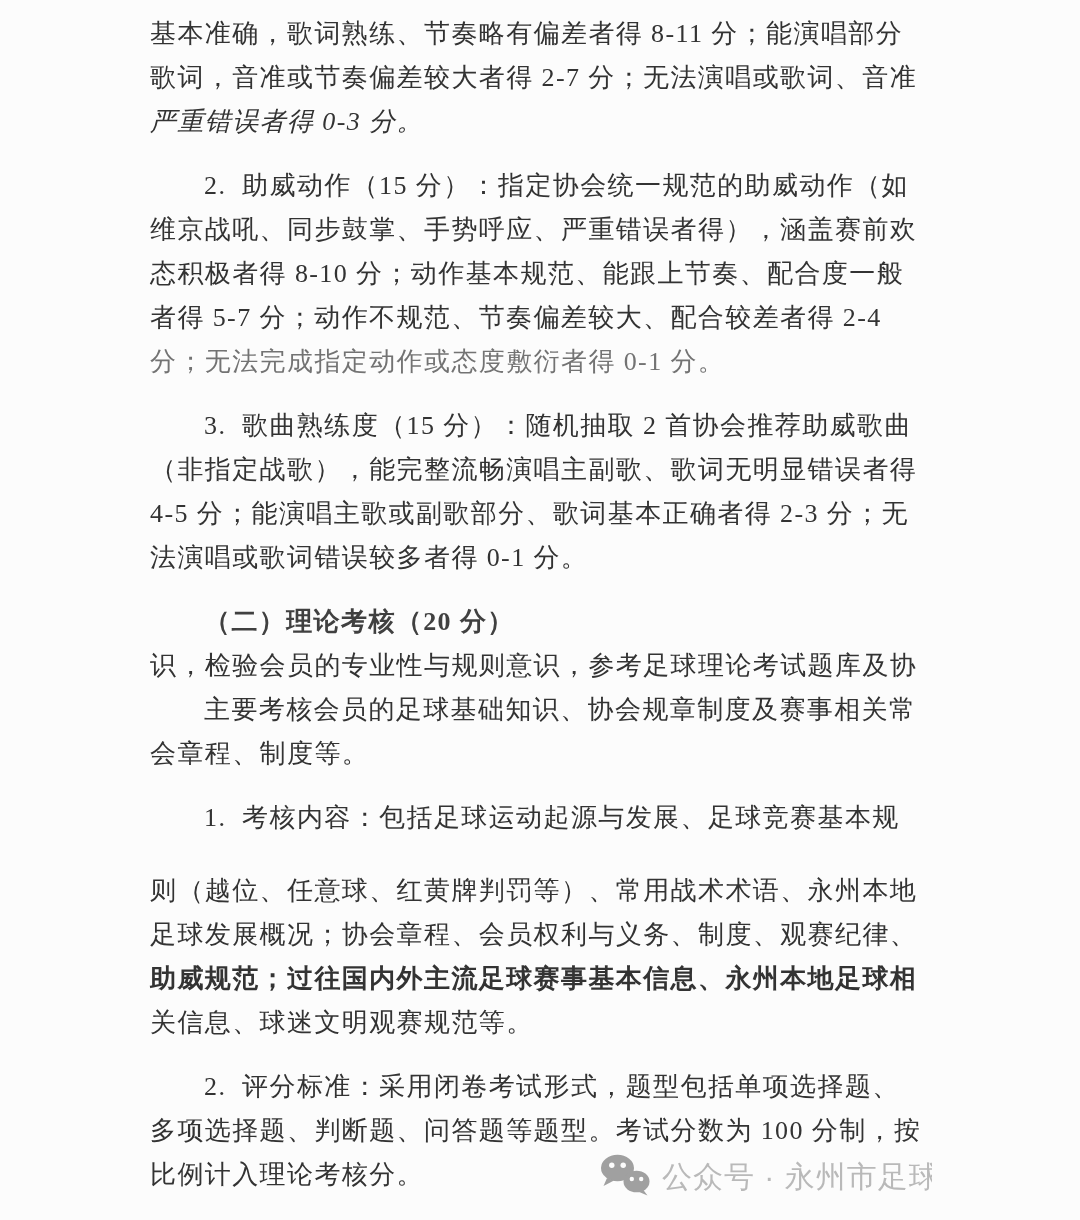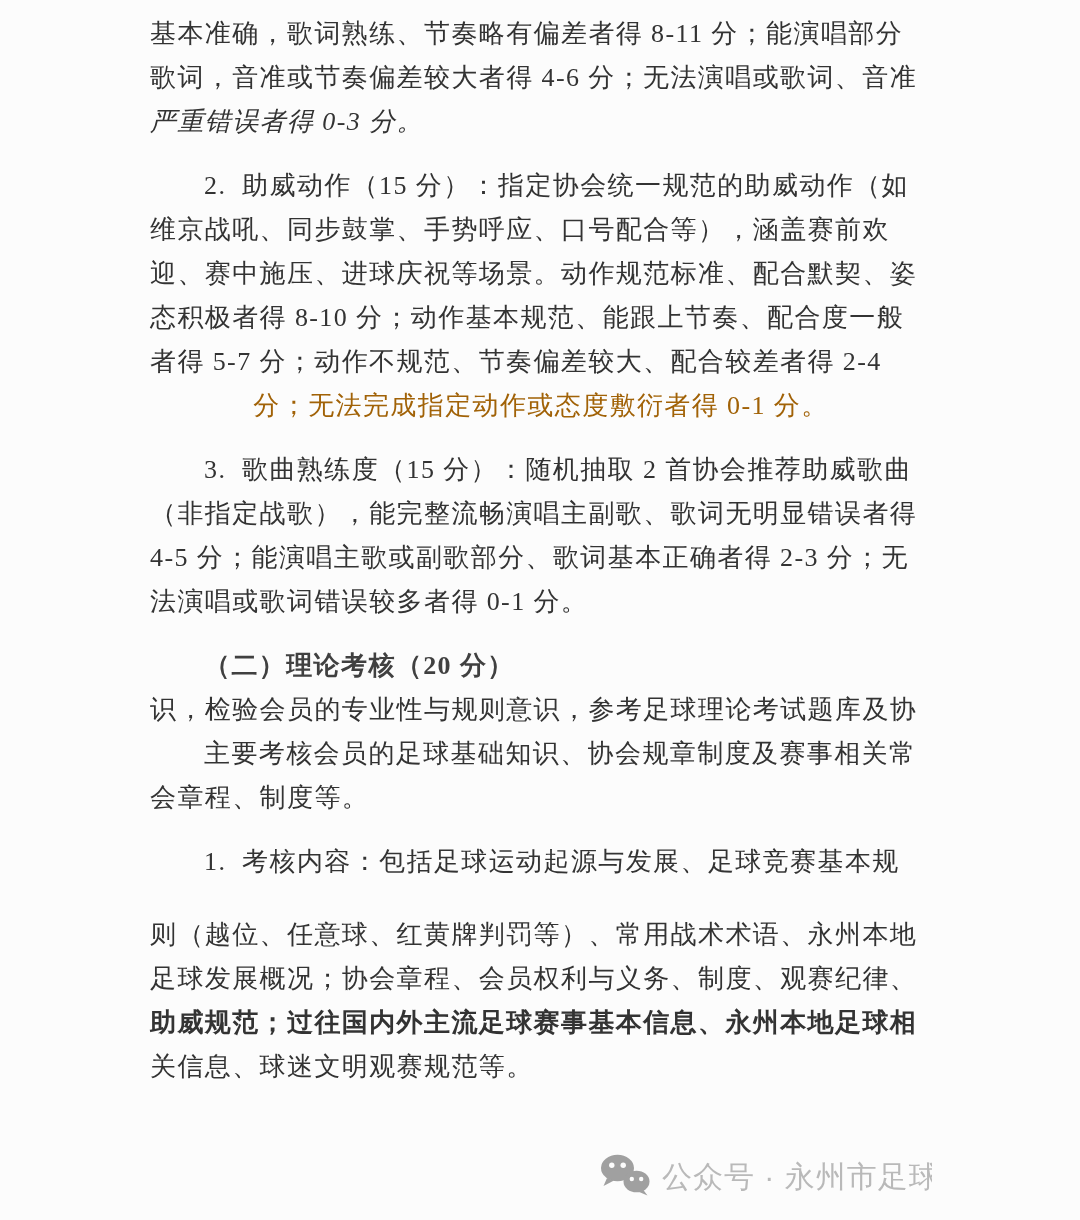--- a/index.html
+++ b/index.html
@@ -51,30 +51,29 @@
   .wechat-icon { display: block; }
 </style>
 </head>
 <body>
 
 <div class="canvas" style="background: rgb(252, 252, 252);">
 
   <div class="doc" id="doc">
       <div class="paragraph">
         <div class="text-line" style="color: rgb(51, 51, 51);">基本准确，歌词熟练、节奏略有偏差者得 8-11 分；能演唱部分</div>
-        <div class="text-line" style="color: rgb(51, 51, 51);">歌词，音准或节奏偏差较大者得 4-6 分；无法演唱或歌词、音准</div>
+        <div class="text-line" style="color: rgb(51, 51, 51);">歌词，音准或节奏偏差较大者得 2-7 分；无法演唱或歌词、音准</div>
         <div class="text-line" style="color: rgb(51, 51, 51); font-style: italic;">严重错误者得 0-3 分。</div>
       </div>
       <div class="paragraph gap">
         <div class="text-line first-indent" style="color: rgb(51, 51, 51);">2.  助威动作（15 分）：指定协会统一规范的助威动作（如</div>
-        <div class="text-line" style="color: rgb(51, 51, 51);">维京战吼、同步鼓掌、手势呼应、口号配合等），涵盖赛前欢</div>
-        <div class="text-line" style="color: rgb(51, 51, 51);">迎、赛中施压、进球庆祝等场景。动作规范标准、配合默契、姿</div>
+        <div class="text-line" style="color: rgb(51, 51, 51);">维京战吼、同步鼓掌、手势呼应、严重错误者得），涵盖赛前欢</div>
         <div class="text-line" style="color: rgb(51, 51, 51);">态积极者得 8-10 分；动作基本规范、能跟上节奏、配合度一般</div>
         <div class="text-line" style="color: rgb(51, 51, 51);">者得 5-7 分；动作不规范、节奏偏差较大、配合较差者得 2-4</div>
-        <div class="text-line" style="color: #a16207; text-align: center;">分；无法完成指定动作或态度敷衍者得 0-1 分。</div>
+        <div class="text-line" style="color: #737373;">分；无法完成指定动作或态度敷衍者得 0-1 分。</div>
       </div>
       <div class="paragraph gap">
         <div class="text-line first-indent" style="color: rgb(51, 51, 51);">3.  歌曲熟练度（15 分）：随机抽取 2 首协会推荐助威歌曲</div>
         <div class="text-line" style="color: rgb(51, 51, 51);">（非指定战歌），能完整流畅演唱主副歌、歌词无明显错误者得</div>
         <div class="text-line" style="color: rgb(51, 51, 51);">4-5 分；能演唱主歌或副歌部分、歌词基本正确者得 2-3 分；无</div>
         <div class="text-line" style="color: rgb(51, 51, 51);">法演唱或歌词错误较多者得 0-1 分。</div>
       </div>
       <div class="paragraph gap bold">
         <div class="text-line first-indent" style="color: #404040;">（二）理论考核（20 分）</div>
       </div>
@@ -82,20 +81,25 @@
         <div class="text-line" style="color: rgb(51, 51, 51);">识，检验会员的专业性与规则意识，参考足球理论考试题库及协</div>
         <div class="text-line first-indent" style="color: rgb(51, 51, 51);">主要考核会员的足球基础知识、协会规章制度及赛事相关常</div>
         <div class="text-line" style="color: rgb(51, 51, 51);">会章程、制度等。</div>
       </div>
       <div class="paragraph gap">
         <div class="text-line first-indent" style="color: rgb(51, 51, 51);">1.  考核内容：包括足球运动起源与发展、足球竞赛基本规</div>
         <div class="text-line" style="color: rgb(51, 51, 51); margin-top: 29px;">则（越位、任意球、红黄牌判罚等）、常用战术术语、永州本地</div>
         <div class="text-line" style="color: rgb(51, 51, 51);">足球发展概况；协会章程、会员权利与义务、制度、观赛纪律、</div>
         <div class="text-line" style="color: rgb(51, 51, 51); font-weight: bold;">助威规范；过往国内外主流足球赛事基本信息、永州本地足球相</div>
         <div class="text-line" style="color: rgb(51, 51, 51);">关信息、球迷文明观赛规范等。</div>
+      </div>
+      <div class="paragraph gap">
+        <div class="text-line first-indent" style="color: rgb(51, 51, 51);">2.  评分标准：采用闭卷考试形式，题型包括单项选择题、</div>
+        <div class="text-line" style="color: rgb(51, 51, 51);">多项选择题、判断题、问答题等题型。考试分数为 100 分制，按</div>
+        <div class="text-line" style="color: rgb(51, 51, 51);">比例计入理论考核分。</div>
       </div>
     </div>
 
   <div class="watermark">
     <svg class="wechat-icon" width="52" height="44" viewBox="0 0 52 44" aria-hidden="true">
       <g id="wm-icon-group" fill="#a0a0a0">
         <ellipse cx="17.5" cy="14" rx="16.5" ry="13.2"></ellipse>
         <polygon points="7,24 3.5,32 14,26.5"></polygon>
         <ellipse cx="36.5" cy="27.5" rx="13" ry="10.8"></ellipse>
         <polygon points="43,35.5 47.5,41.5 38,37.5"></polygon>

